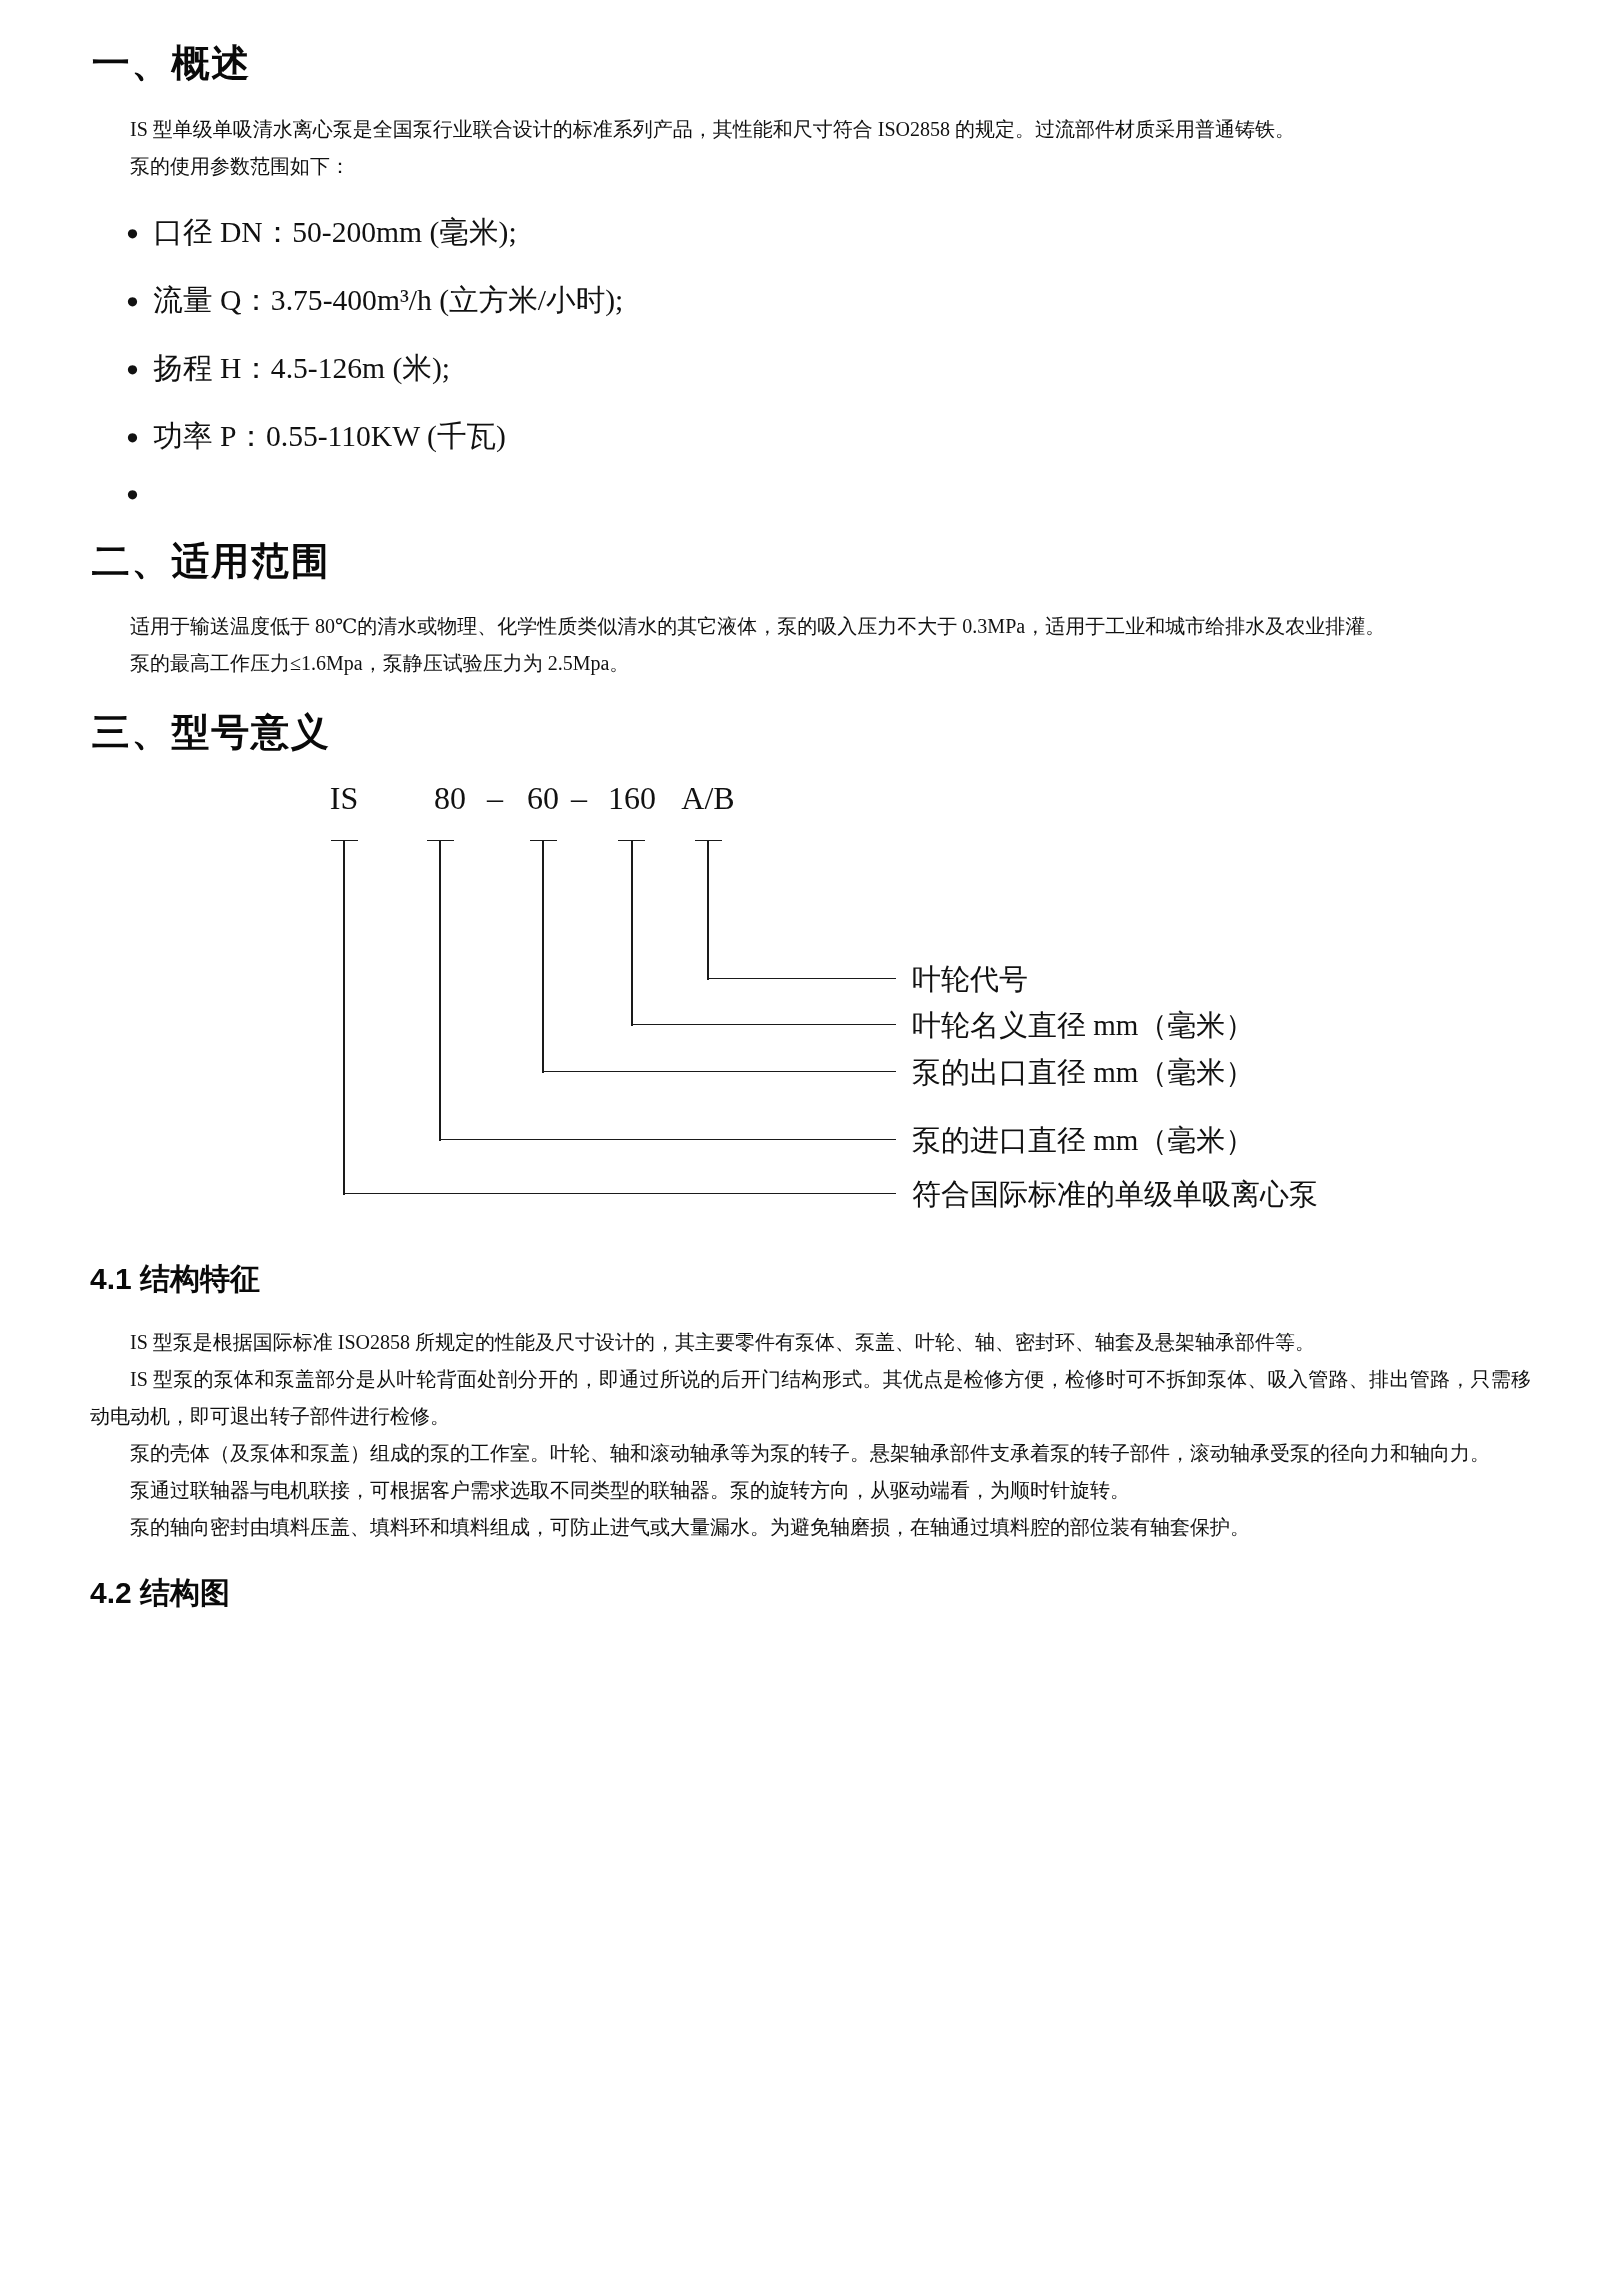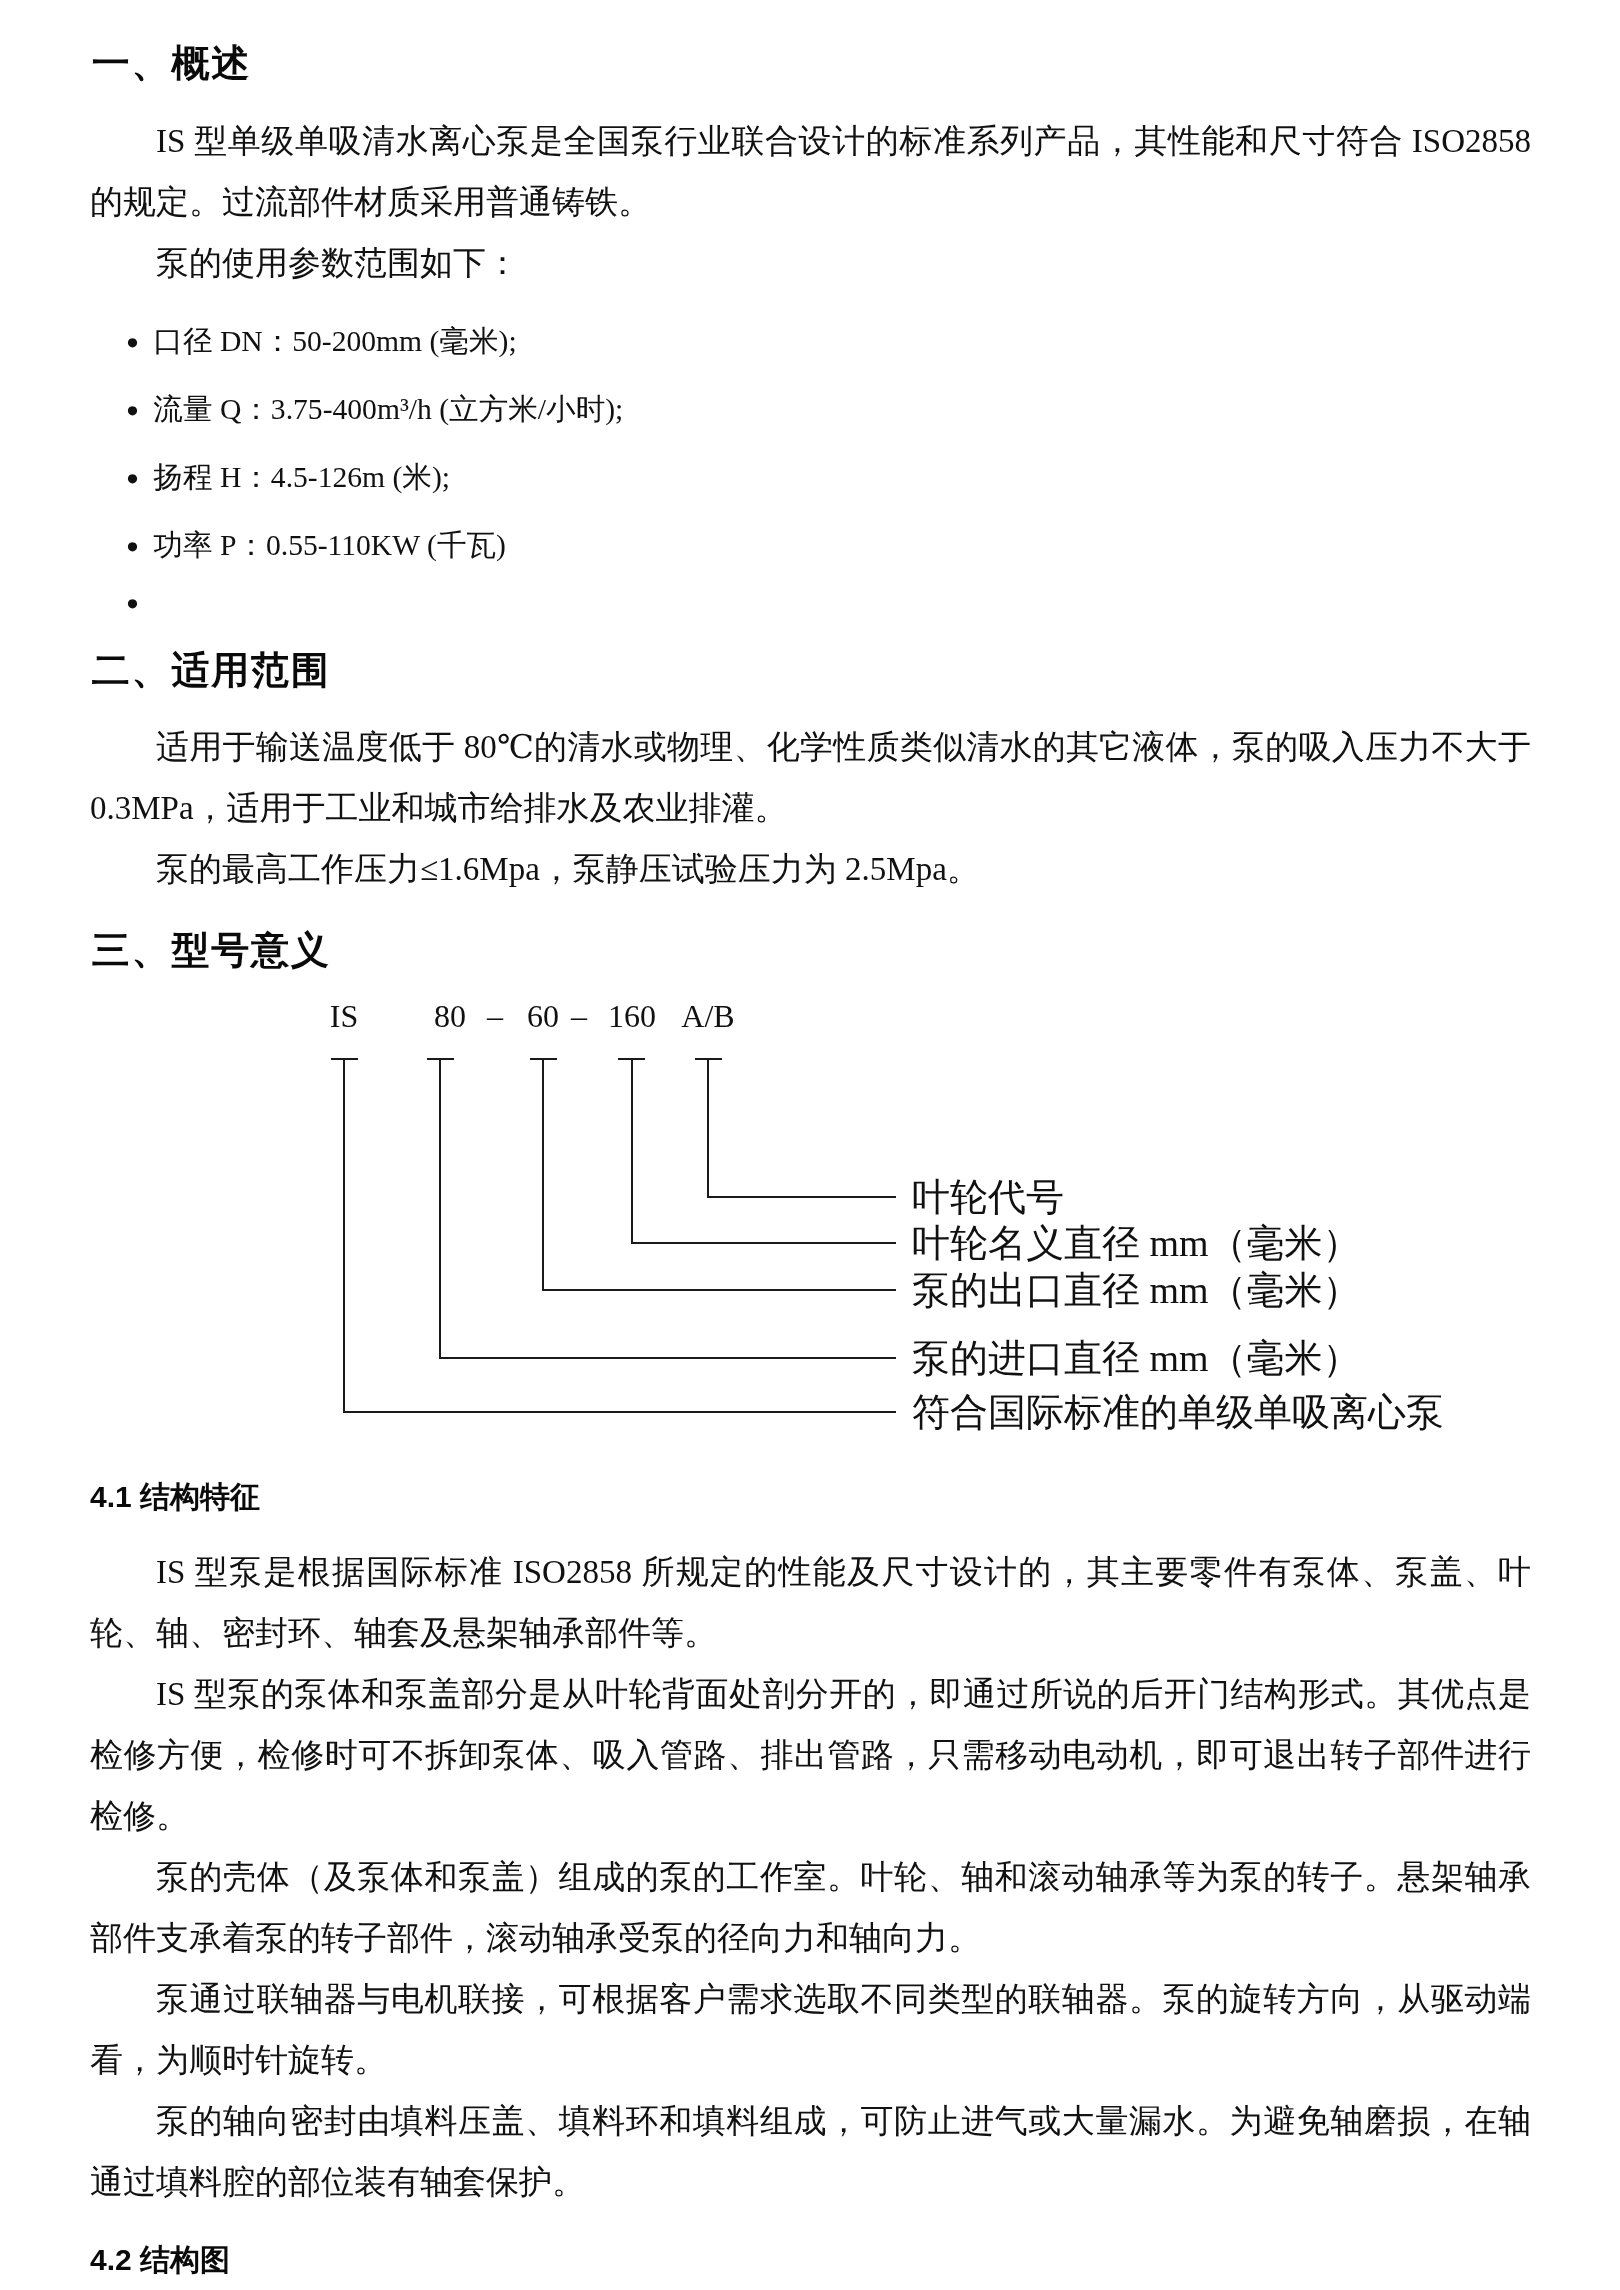--- a/index.html
+++ b/index.html
@@ -27,21 +27,21 @@
   }
   h1.first { margin-top: 0; }
   h2.sub-heading {
     font-family: "Liberation Sans", "DejaVu Sans", sans-serif;
     font-weight: 700;
     font-size: 30px;
     color: #0a0a0a;
     margin: 27px 0 24px 0;
   }
   p.para {
-    font-size: 33px;
+    font-size: 20px;
     line-height: 1.85;
     text-indent: 2em;
     text-align: justify;
     color: #111111;
   }
   ul.bullets {
     list-style: none;
     margin: 16px 0 12.5px 0;
   }
   ul.bullets li {
@@ -86,21 +86,21 @@
     background: #1a1a1a;
   }
   .diagram .hline {
     position: absolute;
     height: 1.8px;
     background: #1a1a1a;
   }
   .diagram .dlabel {
     position: absolute;
     left: 822px;
-    font-size: 38px;
+    font-size: 29px;
     line-height: 36px;
     white-space: nowrap;
     color: #111111;
   }
 </style>
 </head>
 <body>
 
 <div class="page">
 

